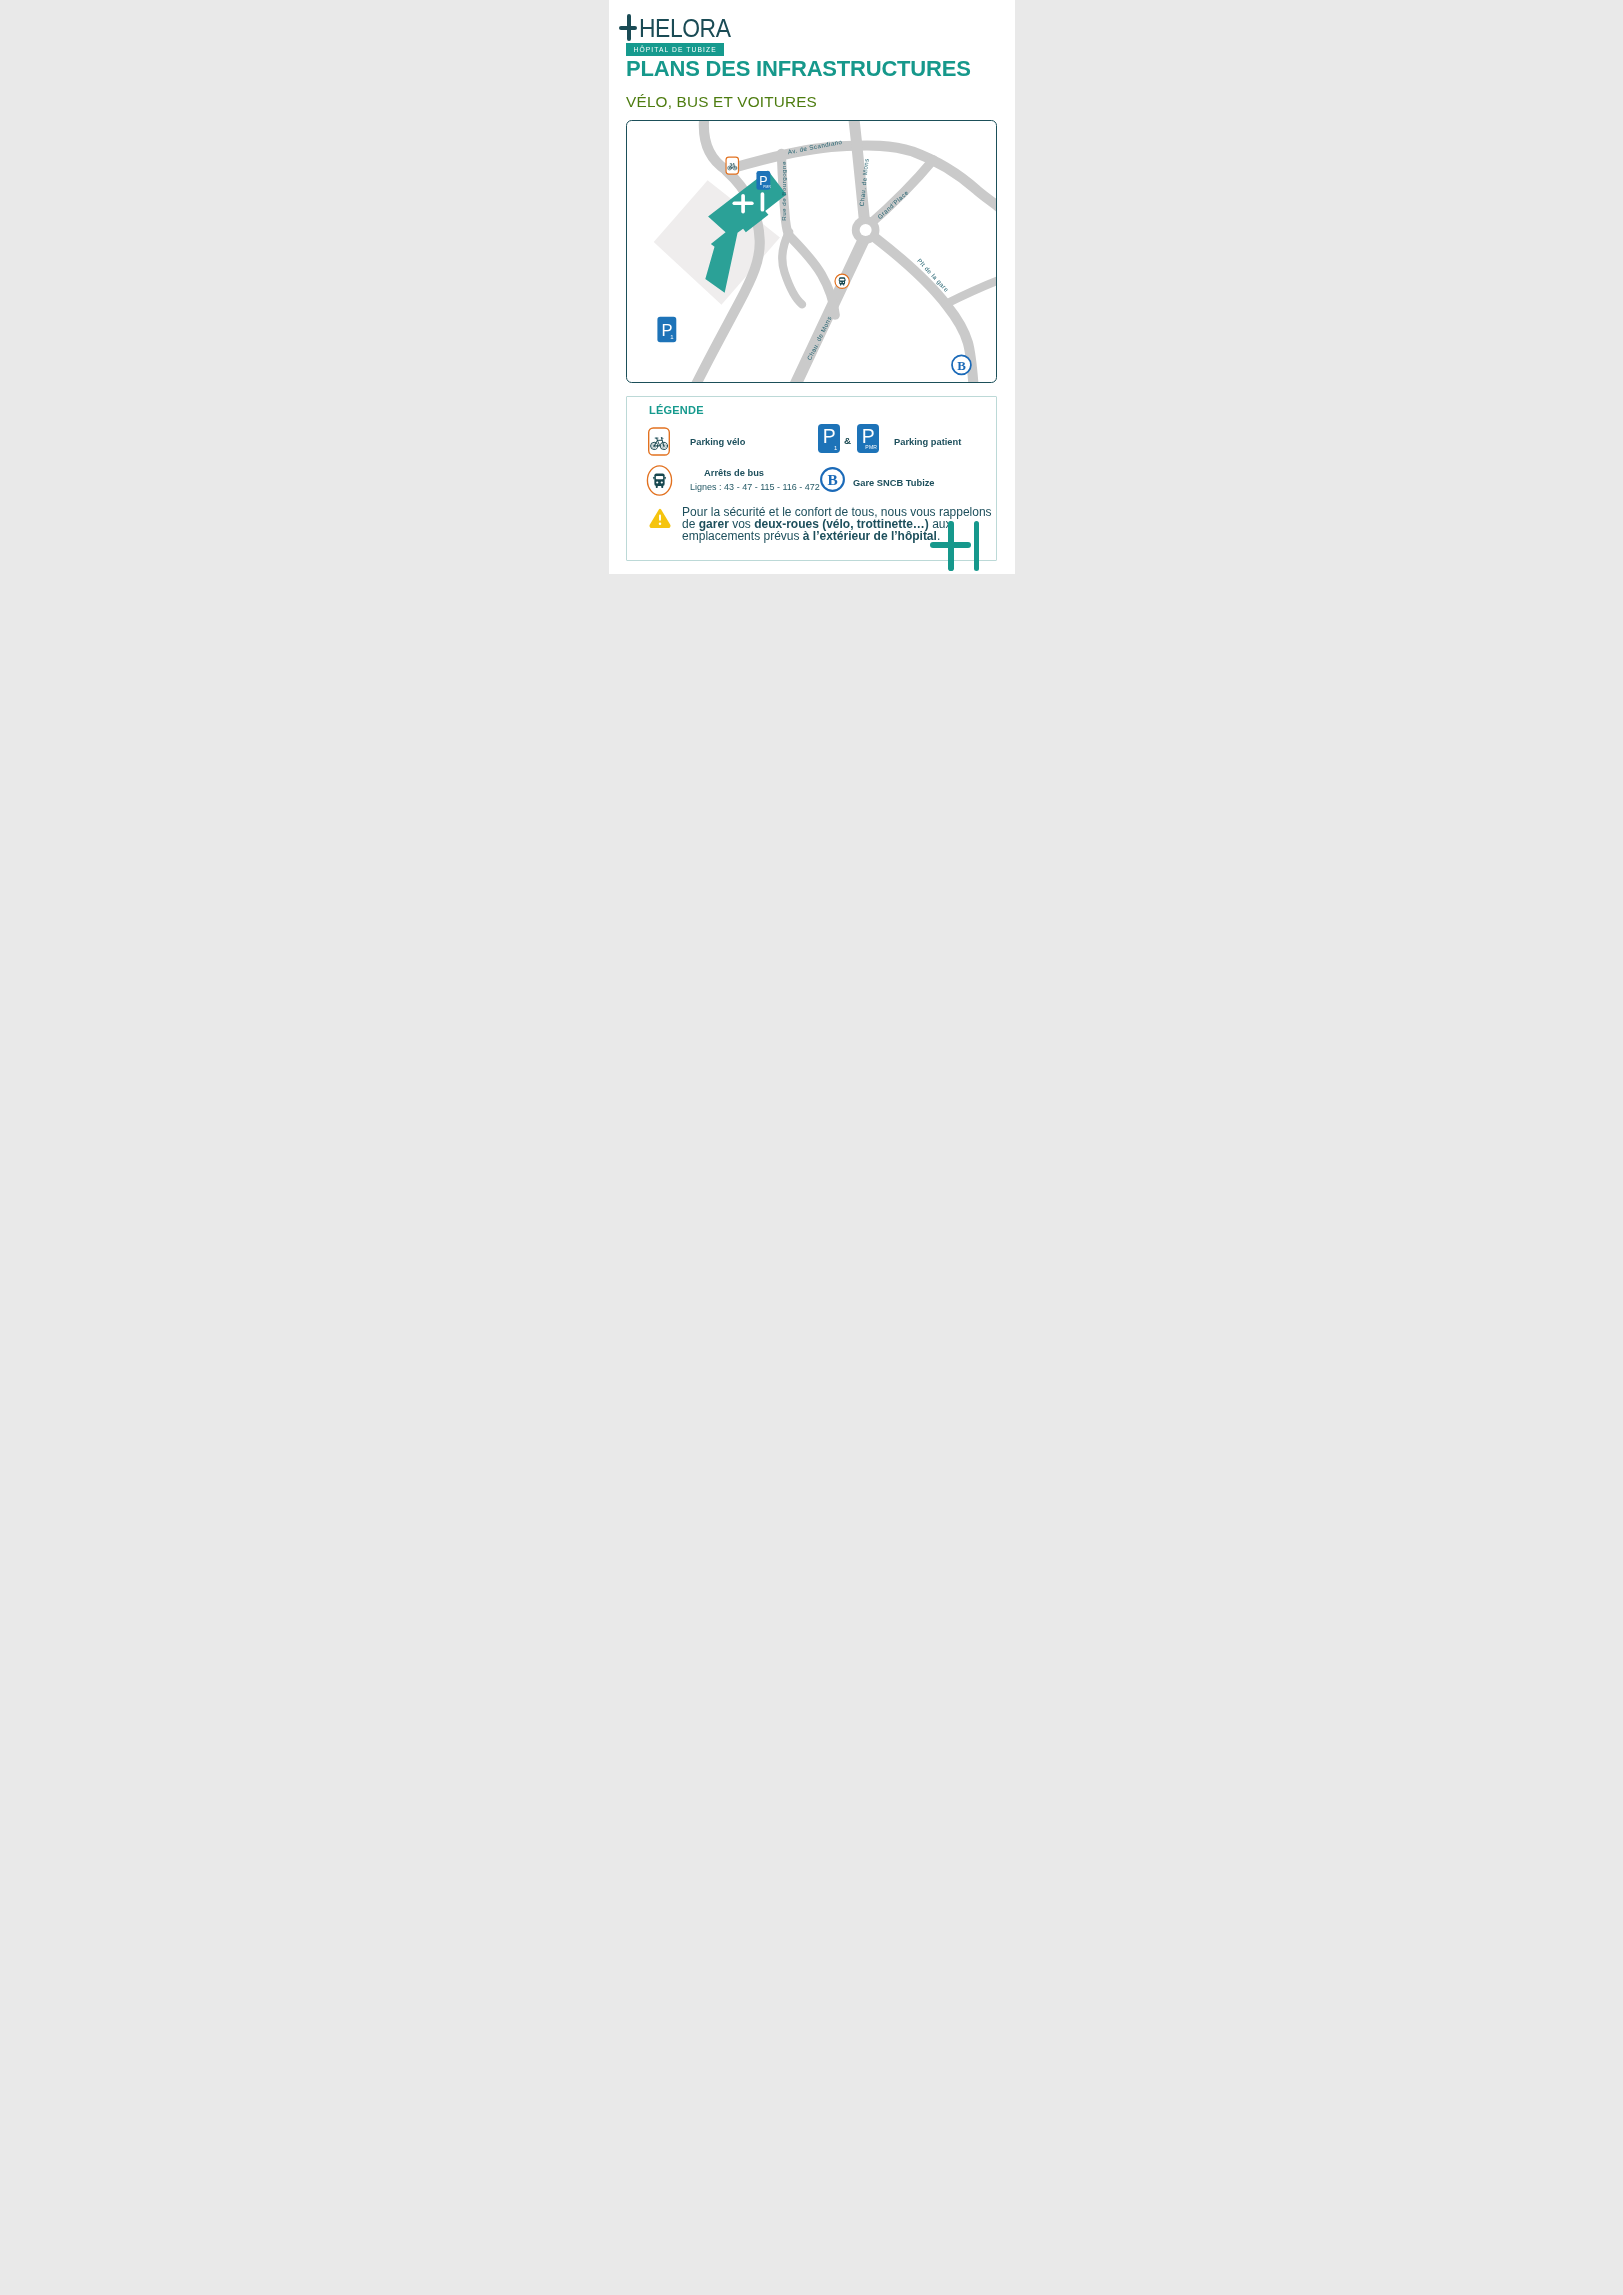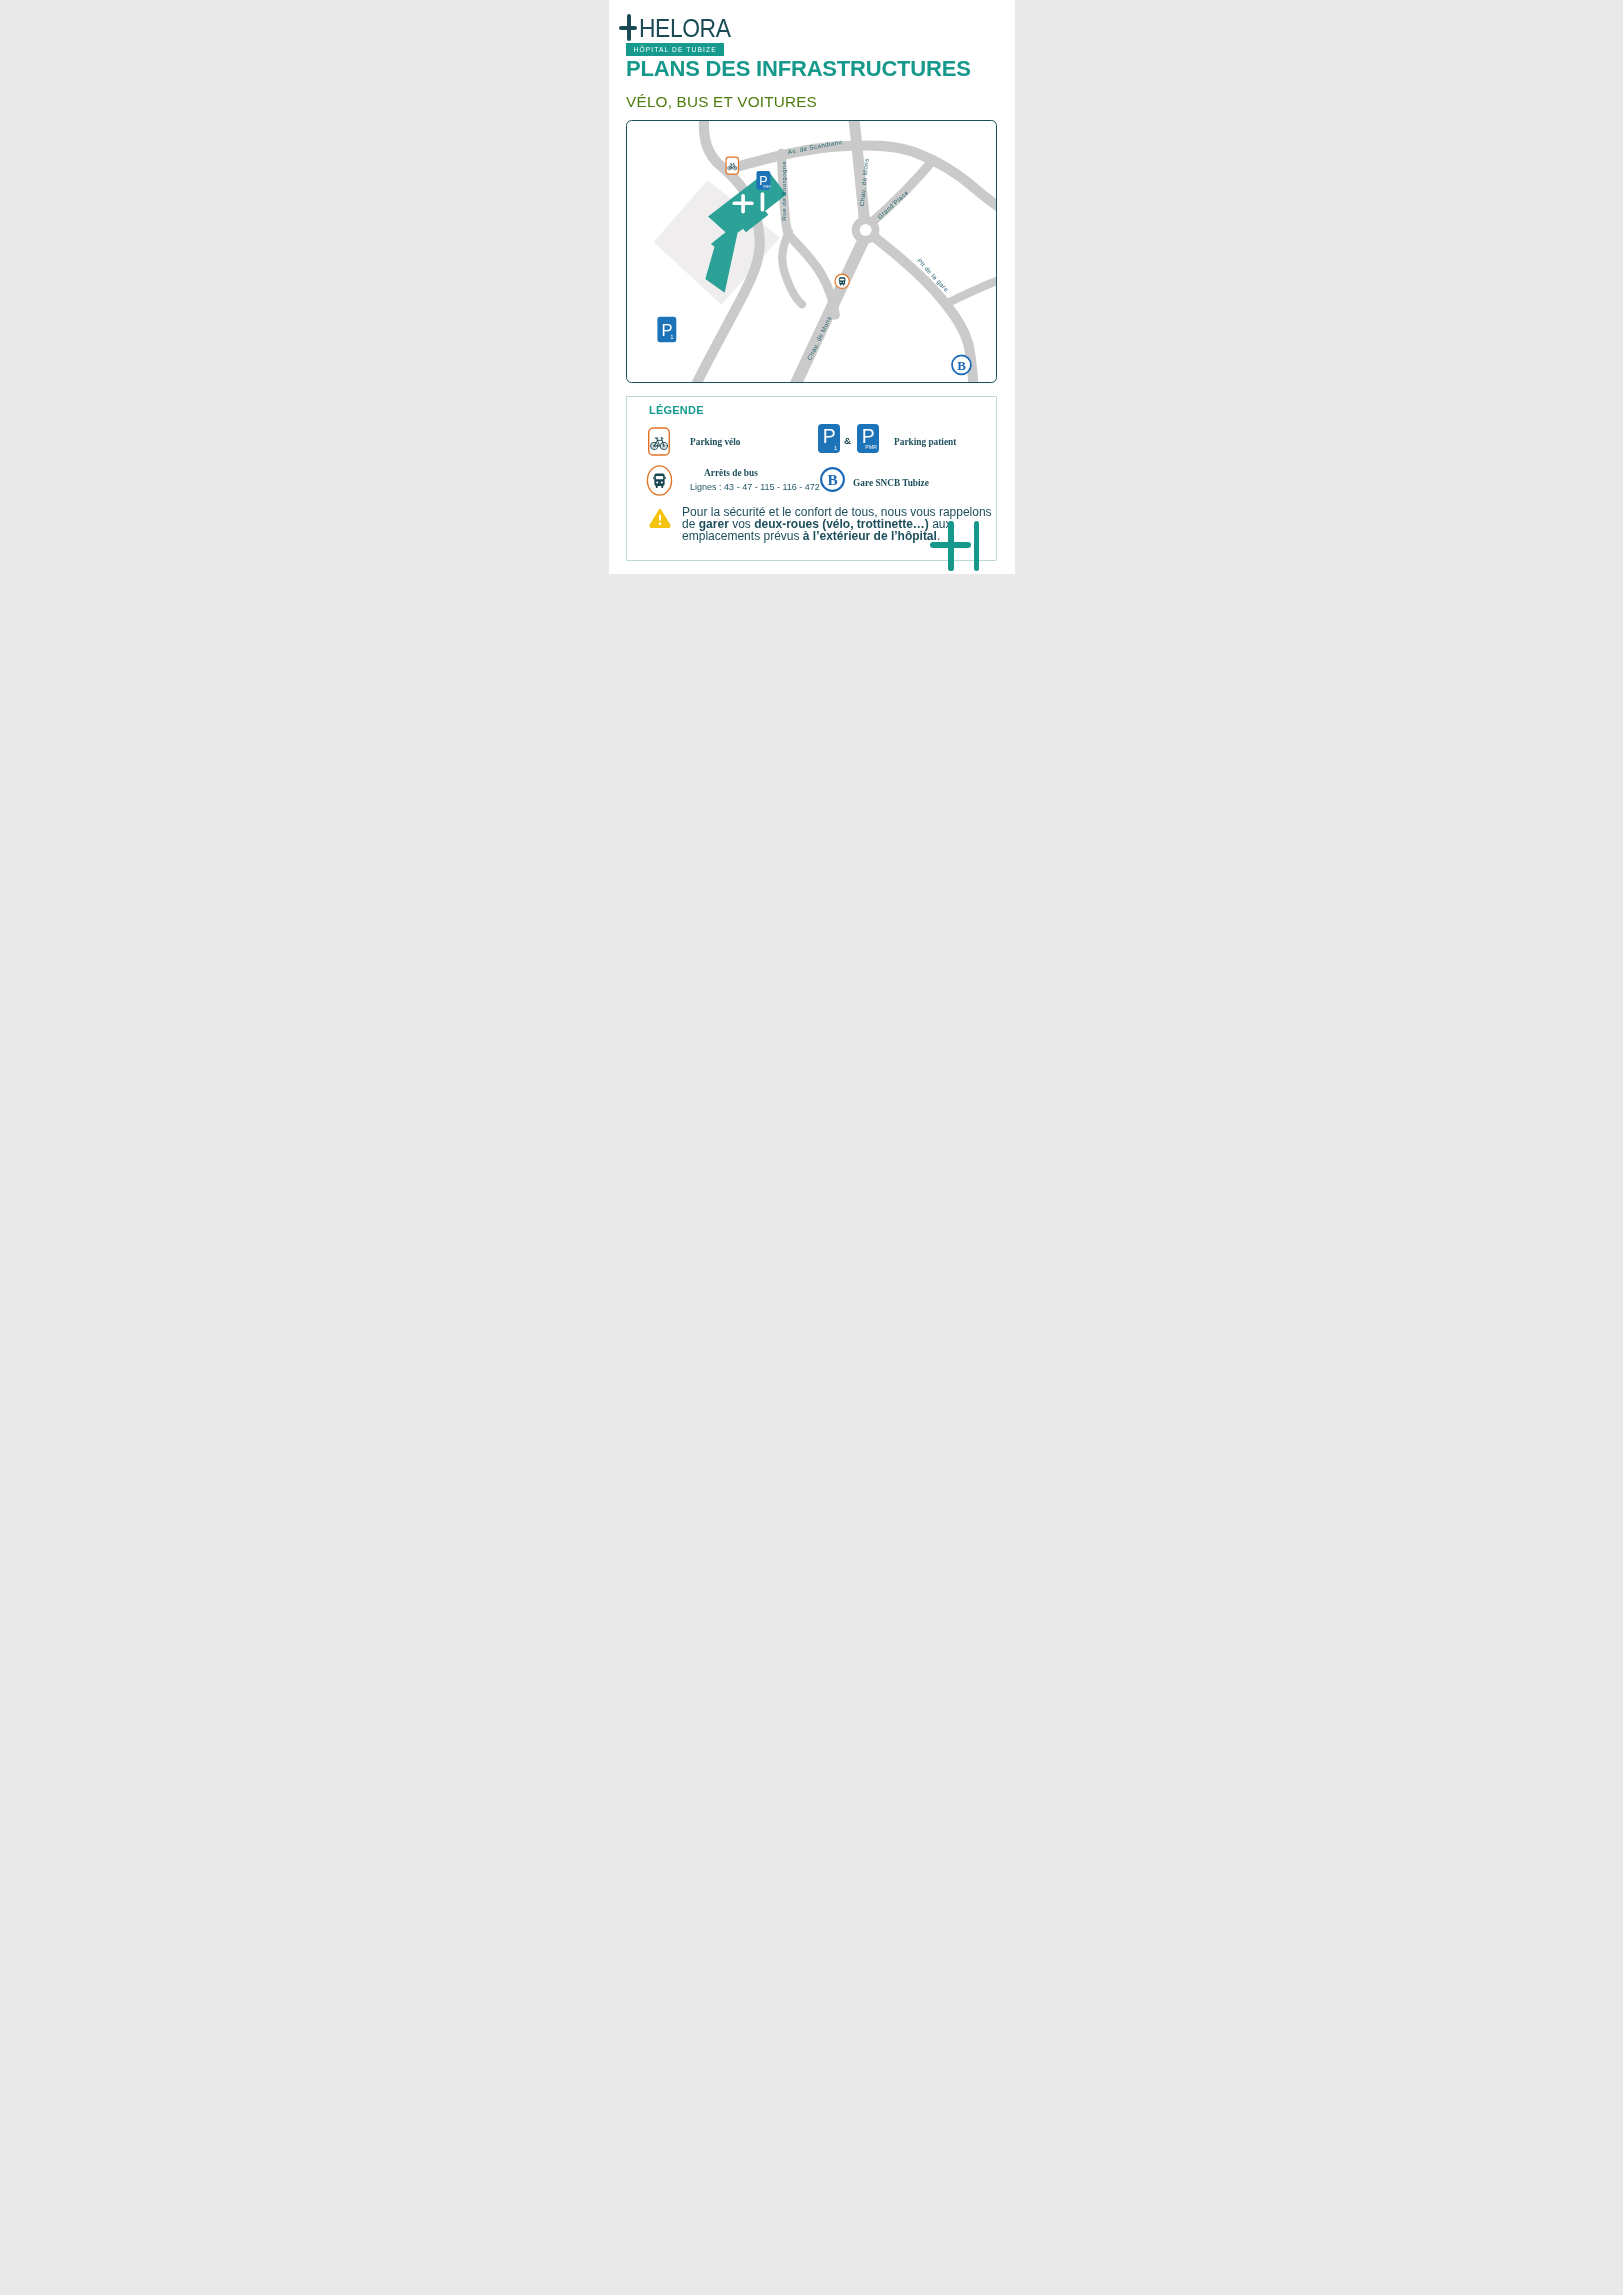--- a/index.html
+++ b/index.html
@@ -24,21 +24,21 @@
     position:absolute;left:17.6px;top:120px;width:369px;height:261px;
     border:1.2px solid #1b4f59;border-radius:5.6px;overflow:hidden;background:#fff;
   }
   .map-box svg{display:block;width:100%;height:100%;}
   
   .legend-box{
     position:absolute;left:17.6px;top:388px;width:369px;height:163px;
     border:0.9px solid #bcd9d7;border-radius:1px;background:#fff;margin-top:8px;
   }
   .legend-title{position:absolute;left:22px;top:7.4px;font-size:11px;font-weight:700;color:#169a8e;letter-spacing:0.2px;}
-  .leg-label{position:absolute;font-size:9.3px;font-weight:700;color:#1d4f5c;white-space:nowrap;font-family:Liberation Serif, serif;}
+  .leg-label{position:absolute;font-size:9.3px;font-weight:700;color:#1d4f5c;white-space:nowrap;}
   .leg-sub{position:absolute;font-size:9px;font-weight:400;color:#275b67;white-space:nowrap;text-align:center;}
   .psign{position:absolute;width:22px;height:29px;background:#1d73b8;border-radius:3.7px;color:#fff;}
   .psign .pletter{position:absolute;left:4.6px;top:0.5px;font-size:19.4px;font-weight:500;line-height:1.2;}
   .psign .psub{position:absolute;right:2.8px;bottom:2.3px;font-size:6px;font-weight:400;}
   .psign.pmr .psub{font-size:5.1px;right:1.9px;bottom:2.8px;letter-spacing:0.2px;}
   .amp{position:absolute;font-size:9.7px;font-weight:700;color:#17474f;}
   .warning-text{position:absolute;left:55px;top:109px;width:311px;font-size:12px;line-height:12px;color:#1d4f5c;}
   
   .bottom-logo{position:absolute;left:321px;top:521px;width:52px;height:51px;}
   .bottom-logo .b1{position:absolute;left:18.5px;top:0;width:5.6px;height:50px;border-radius:2.8px;background:#16988c;}

